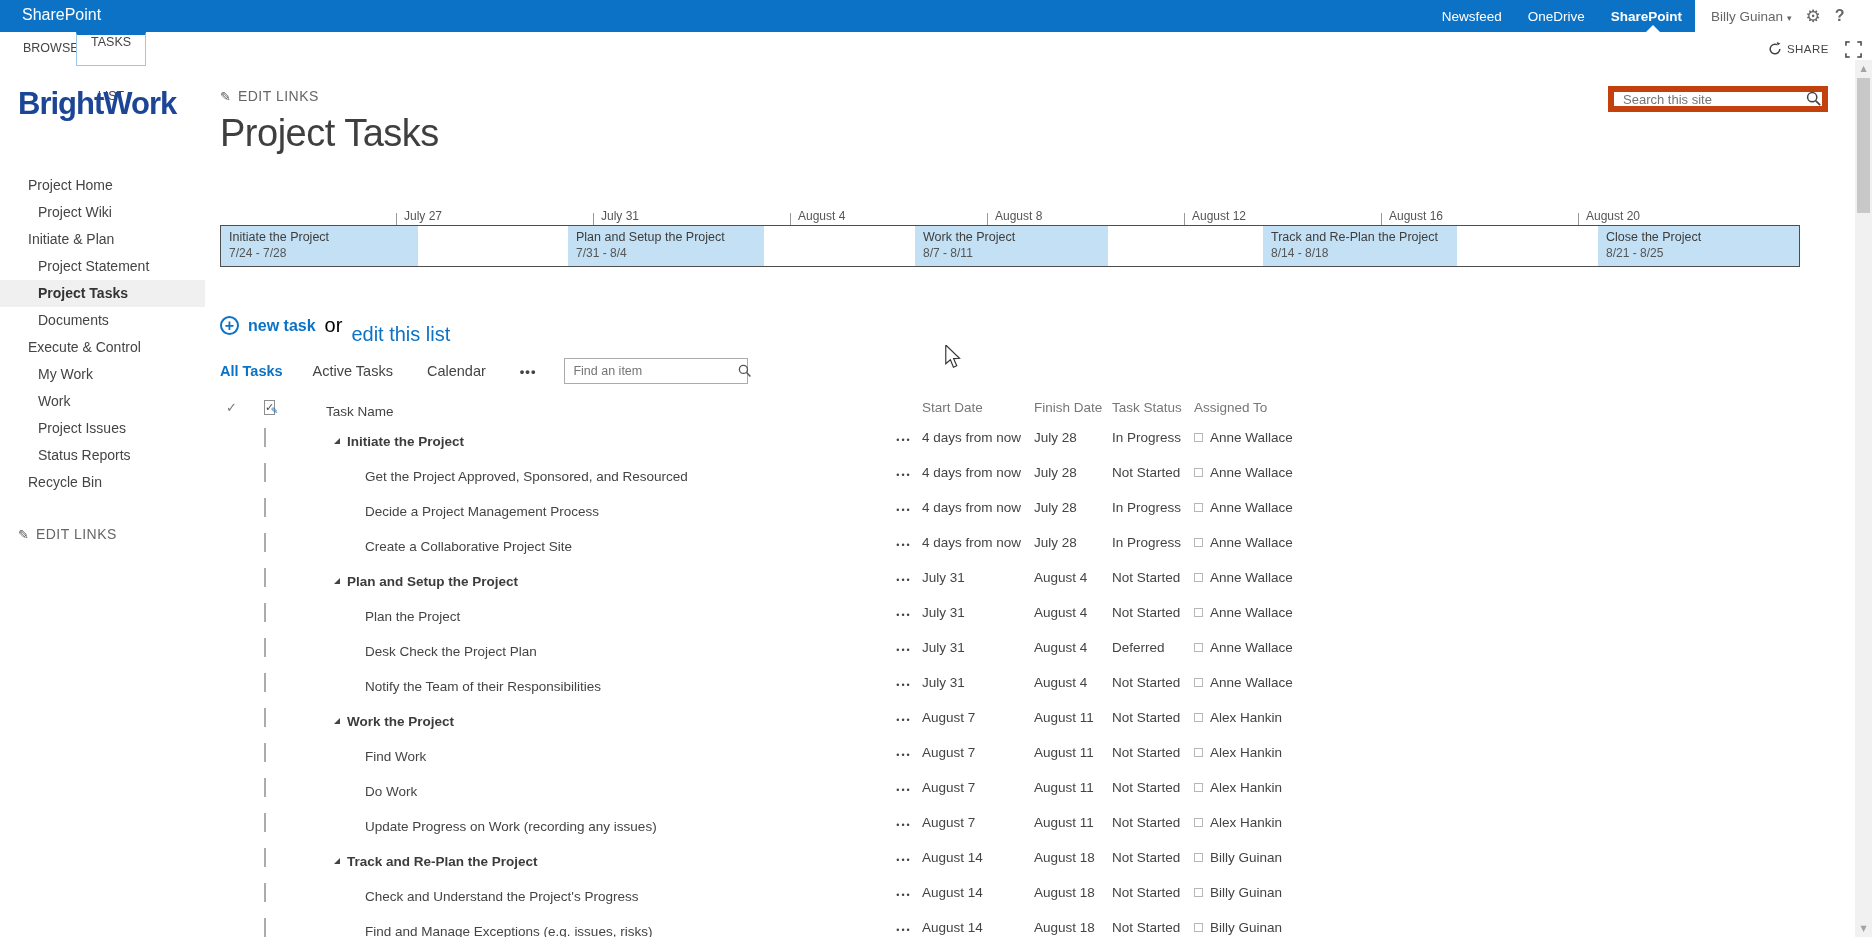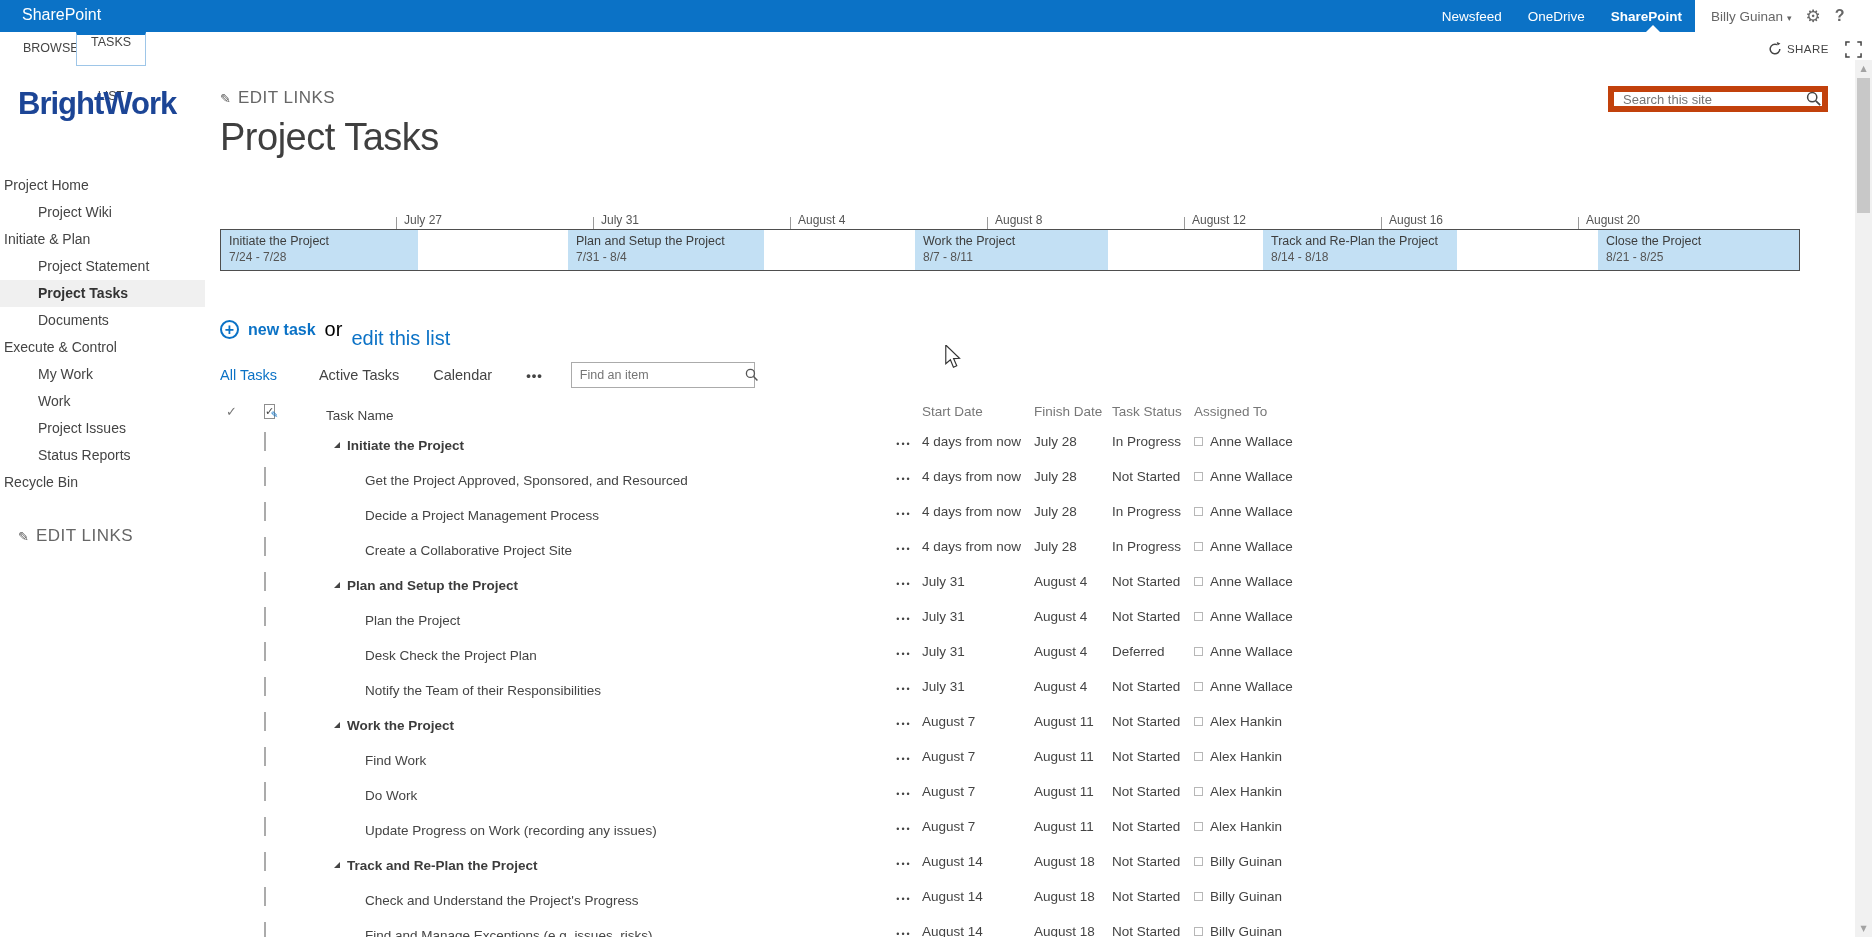--- a/index.html
+++ b/index.html
@@ -34,25 +34,25 @@
   
   .scrollbar { position:absolute; right:0; top:60px; width:17px; height:877px; background:#f1f1f1; }
   .sb-arrow { position:absolute; left:0; width:17px; height:17px; color:#a3a3a3; font-size:8px;
     display:flex; align-items:center; justify-content:center; cursor:pointer; font-family:"DejaVu Sans",sans-serif; }
   .sb-thumb { position:absolute; left:2px; top:18px; width:13px; height:135px; background:#c8c8c8; cursor:pointer; }
 
   
   .sidebar { position:absolute; left:0; top:66px; width:205px; }
   .logo { margin:20px 0 0 18px; font-size:31px; font-weight:bold; letter-spacing:-1px; color:#1c4596; }
   .nav { margin-top:50px; }
-  .nav-item { height:27px; line-height:27px; font-size:14px; color:#444; cursor:pointer; padding-left:4px; white-space:nowrap; }
+  .nav-item { height:27px; line-height:27px; font-size:14px; color:#444; cursor:pointer; padding-left:28px; white-space:nowrap; }
   .nav-item.ind1 { padding-left:38px; }
   .nav-item.sel { background:#f0f0f0; font-weight:bold; color:#333; }
   .side-editlinks { margin:30px 0 0 18px; display:flex; align-items:center; gap:7px; cursor:pointer; }
-  .editlinks-label { font-size:17px; color:#666; letter-spacing:.5px; }
+  .editlinks-label { font-size:14px; color:#666; letter-spacing:.5px; }
   .pencil { font-size:13px; color:#555; font-family:"DejaVu Sans",sans-serif; }
 
   
   .main { position:absolute; left:220px; top:66px; width:1620px; }
   .main-editlinks { margin-top:22px; display:flex; align-items:center; gap:7px; cursor:pointer; }
   .page-title { margin-top:8px; font-size:38px; font-weight:300; color:#3f3f3f; letter-spacing:-.5px; }
   .search-site { position:absolute; left:1608px; top:86px; width:220px; height:26px; border:6px solid #c2410c;
     display:flex; align-items:center; background:#fff; }
   .search-site input { flex:1; border:none; outline:none; font-size:13px; color:#444; padding:0 6px 0 9px;
     font-family:inherit; background:transparent; }
@@ -70,21 +70,21 @@
 
   
   .newtask-row { margin-top:38px; display:flex; align-items:center; gap:9px; }
   .plus-circle { width:19px; height:19px; border:2px solid #0b72c6; border-radius:50%; color:#0b72c6;
     font-size:16px; line-height:15px; text-align:center; font-weight:bold; cursor:pointer; }
   .newtask-link { font-size:16px; font-weight:bold; color:#0b72c6; cursor:pointer; }
   .or-text { font-size:20px; color:#000000; }
   .editlist-link { font-size:20px; color:#0b72c6; cursor:pointer;margin-top:18px; }
   .views-row { margin-top:10px; height:30px; display:flex; align-items:center; }
   .view-link { font-size:14.5px; color:#444; margin-right:34px; cursor:pointer; }
-  .view-link.sel { color:#0b72c6; font-weight:normal; margin-right:42px; }
+  .view-link.sel { color:#0b72c6; font-weight:bold; margin-right:30px; }
   .view-more { font-size:13px; color:#444; letter-spacing:1px; margin-right:28px; cursor:pointer; font-weight:bold; }
   .find-box { width:184px; height:26px; border:1px solid #ababab; display:flex; align-items:center; }
   .find-box input { flex:1; border:none; outline:none; font-size:12.5px; color:#444; padding:0 4px 0 8px;
     font-family:inherit; background:transparent; }
 
   
   .tasks-table { margin-top:8px; width:1104px; }
   .t-row { display:flex; align-items:center; height:35px; }
   .t-head { height:26px; color:#777; font-size:12.5px; }
   .col-check { width:38px; padding-left:6px; }

